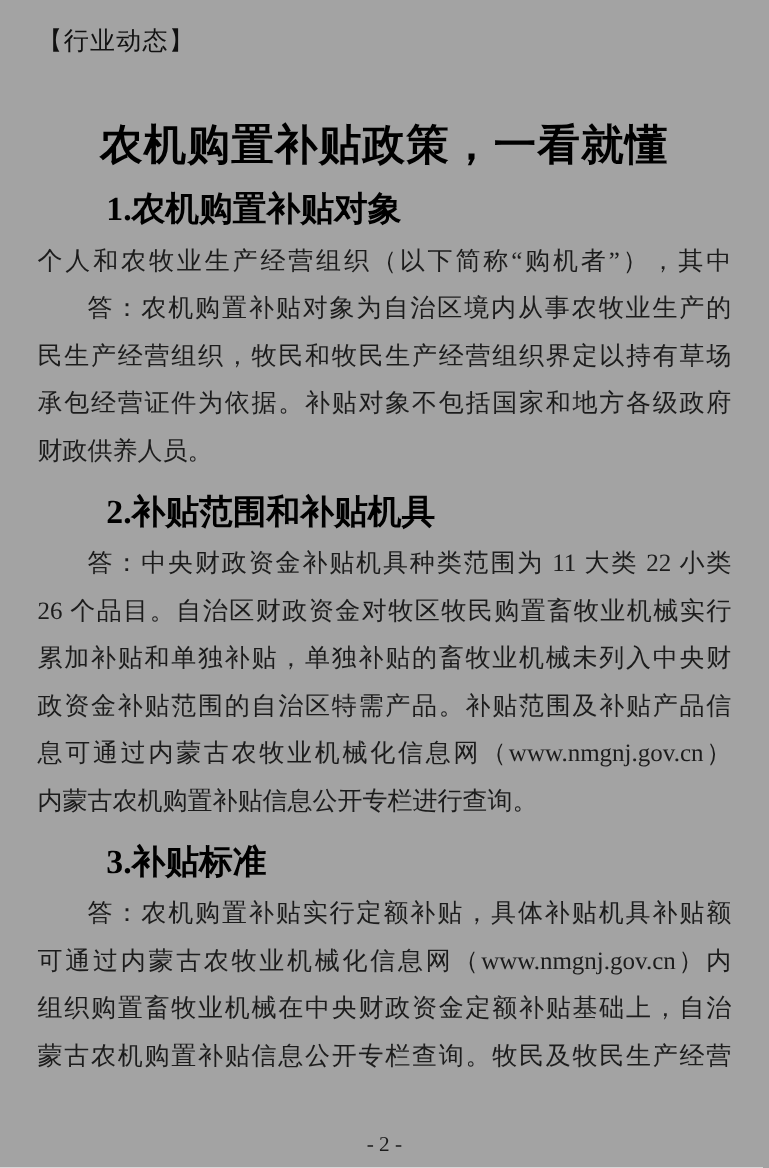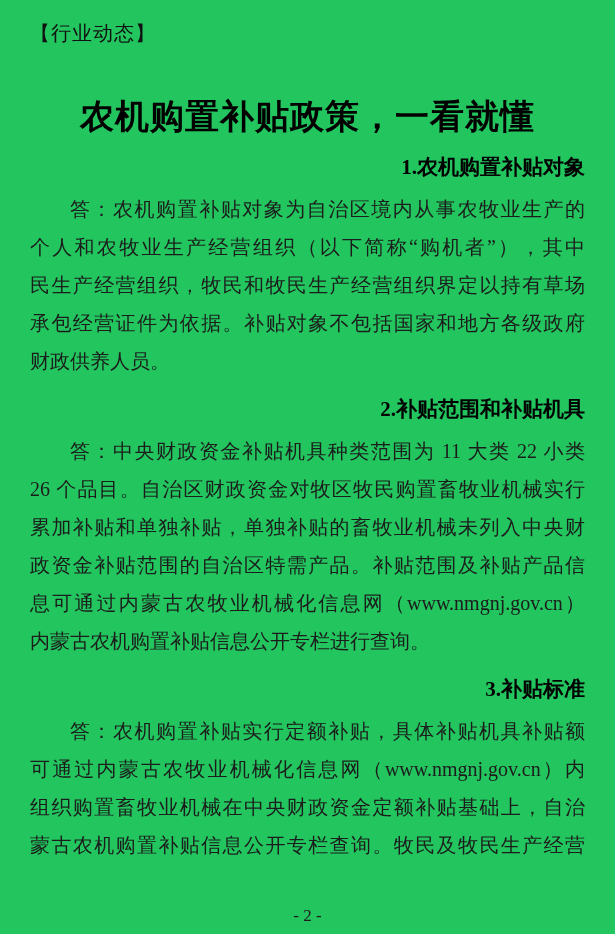--- a/index.html
+++ b/index.html
@@ -2,21 +2,21 @@
 <html><head>
 <meta charset="utf-8">
 <style>
   * { margin: 0; padding: 0; box-sizing: border-box; }
   html, body { background: #ffffff; }
   .page {
     position: relative;
     width: 615px;
     height: 934px;
     margin: 0 auto;
-    background: #22c55e;
+    background: #a3a3a3;
     padding: 20px 30px 0 30px;
     overflow: hidden;
     color: #1c1c1c;
     font-family: "Liberation Serif", "DejaVu Serif", serif;
   }
   .header-label {
     font-family: "Liberation Sans", "DejaVu Sans", sans-serif;
     font-size: 20px;
     line-height: 26px;
     color: #111111;
@@ -27,25 +27,24 @@
     font-size: 34px;
     line-height: 42px;
     font-weight: bold;
     text-align: center;
     color: #000000;
     letter-spacing: 1px;
   }
   .section-heading {
     margin-top: 14px;
     padding-left: 55px;
-    font-size: 21px;
+    font-size: 27px;
     line-height: 30px;
     font-weight: bold;
     color: #000000;
-    text-align: right;
   }
   .para { margin-top: 8px; }
   .line {
     font-size: 20px;
     line-height: 38px;
     text-align: justify;
     text-align-last: justify;
     color: #1c1c1c;
   }
   .line.first { text-indent: 2em; }
@@ -64,22 +63,22 @@
 <body>
 
 <div class="page">
   <div class="header-label">【行业动态】</div>
 
   <h1 class="doc-title">农机购置补贴政策，一看就懂</h1>
 
   <div id="sections">
       <h2 class="section-heading">1.农机购置补贴对象</h2>
       <div class="para">
+        <div class="line">个人和农牧业生产经营组织（以下简称“购机者”），其中</div>
         <div class="line first">答：农机购置补贴对象为自治区境内从事农牧业生产的</div>
-        <div class="line">个人和农牧业生产经营组织（以下简称“购机者”），其中</div>
         <div class="line">民生产经营组织，牧民和牧民生产经营组织界定以持有草场</div>
         <div class="line">承包经营证件为依据。补贴对象不包括国家和地方各级政府</div>
         <div class="line end">财政供养人员。</div>
       </div>
       <h2 class="section-heading">2.补贴范围和补贴机具</h2>
       <div class="para">
         <div class="line first">答：中央财政资金补贴机具种类范围为 11 大类 22 小类</div>
         <div class="line">26 个品目。自治区财政资金对牧区牧民购置畜牧业机械实行</div>
         <div class="line">累加补贴和单独补贴，单独补贴的畜牧业机械未列入中央财</div>
         <div class="line">政资金补贴范围的自治区特需产品。补贴范围及补贴产品信</div>

